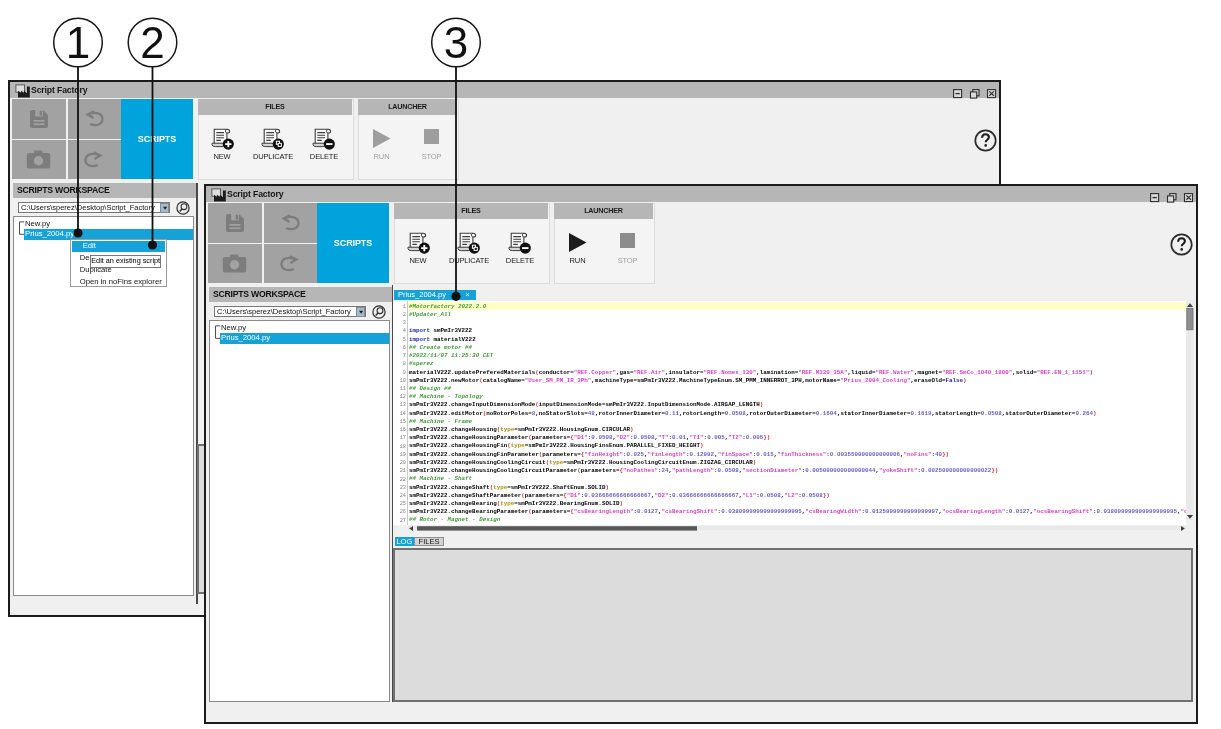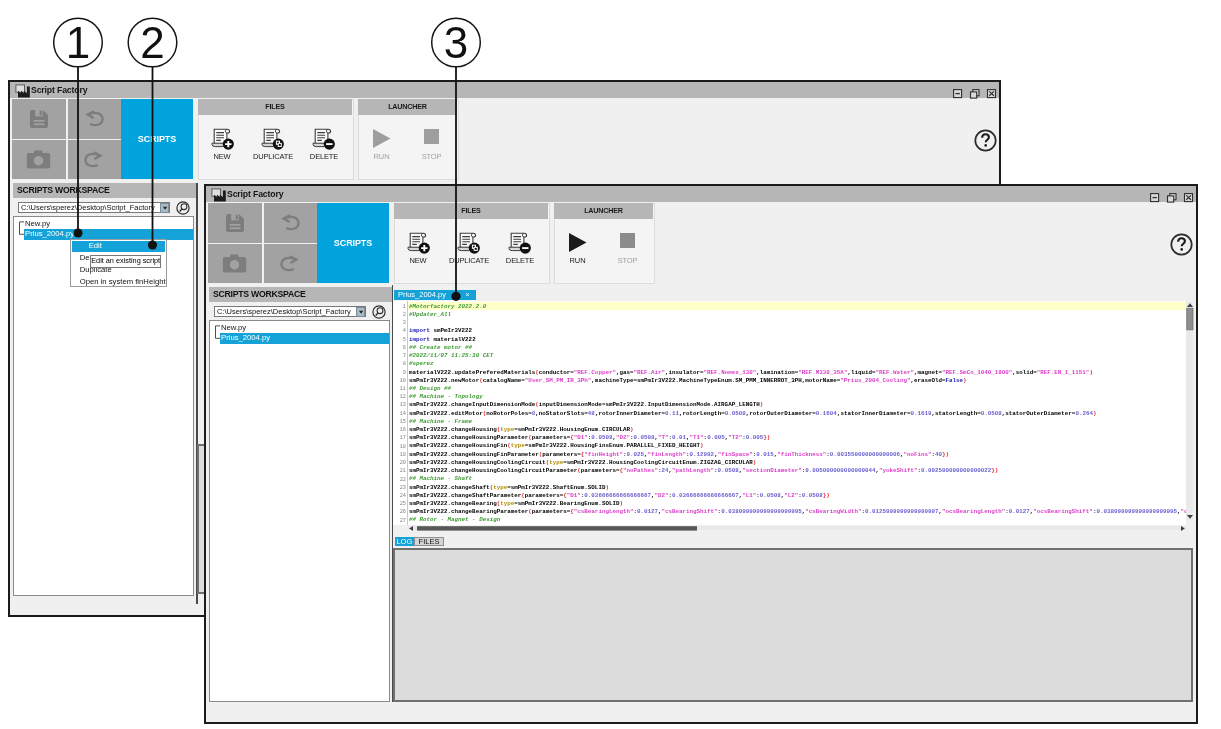--- a/index.html
+++ b/index.html
@@ -110,24 +110,24 @@
 <div style="position:absolute;left:3px;top:134px;width:180.5px;height:380px;background:#fff;border:1px solid #8a8a8a;box-sizing:border-box;">
       <svg width="12" height="20" viewBox="0 0 12 20" style="position:absolute;left:0;top:0">
 <path d="M5.5 4.9 H10 M5.5 4.9 V17.3 M5.5 17.3 H10" fill="none" stroke="#4e4e4e" stroke-width="1"></path>
 </svg>
       <div style="position:absolute;left:11px;top:2px;font-size:7.7px;color:#141414;">New.py</div>
       <div style="position:absolute;left:10px;top:11.9px;right:0;height:10.7px;background:#14a2d8;">
         <span style="position:absolute;left:1px;top:0;font-size:7.7px;line-height:10.7px;color:#fff;">Prius_2004.py</span>
       </div>
     </div>
 <div style="position:absolute;left:59.7px;top:156.6px;width:97.6px;height:48.7px;background:#fff;border:1px solid #9c9c9c;box-sizing:border-box;z-index:5;">
-      <div style="position:absolute;left:1px;top:1.8px;right:1px;height:10.4px;background:#14a2d8;color:#fff;font-size:7.7px;line-height:10.4px;"><span style="padding-left:17px">Edit</span></div>
+      <div style="position:absolute;left:1px;top:1.8px;right:1px;height:10.4px;background:#14a2d8;color:#fff;font-size:7.7px;line-height:10.4px;"><span style="padding-left:11px">Edit</span></div>
       <div style="position:absolute;left:9px;top:12.2px;font-size:7.7px;line-height:12px;color:#141414;white-space:nowrap;">Delete</div>
       <div style="position:absolute;left:9px;top:24.2px;font-size:7.7px;line-height:12px;color:#141414;white-space:nowrap;">Duplicate</div>
-      <div style="position:absolute;left:9px;top:36.2px;font-size:7.7px;line-height:12px;color:#141414;white-space:nowrap;">Open in system finHeight</div>
+      <div style="position:absolute;left:9px;top:36.2px;font-size:7.7px;line-height:12px;color:#141414;white-space:nowrap;">Open in noFins explorer</div>
     </div>
 <div style="position:absolute;left:79.9px;top:173px;width:71.6px;height:12.7px;background:#fdfdfd;border:1px solid #787878;box-sizing:border-box;z-index:6;font-size:7.3px;line-height:10.5px;text-align:center;color:#000;white-space:nowrap;overflow:hidden;">Edit an existing script</div>
 <div style="position:absolute;left:186px;top:101px;width:1.8px;height:421px;background:#4a4a4a;"></div>
 <div style="position:absolute;left:187.1px;top:362.2px;width:800px;height:150px;background:#dcdcdc;border:2px solid #707070;box-sizing:border-box;"></div>
 </div>
 
 <div style="position:absolute;left:204px;top:184px;width:990px;height:536px;border:2px solid #1b1b1b;background:#f0f0f0;z-index:10;">
     <div style="position:absolute;left:0px;top:0px;height:16px;left:0;right:0;background:#b6b6b6;"></div>
 <div style="position:absolute;left:4.5px;top:1.5px;width:16px;height:14px;"><svg width="16" height="14" viewBox="0 0 16 14">
 <rect x="0.9" y="0.9" width="8.6" height="7.4" fill="#dedede" stroke="#5a5a5a" stroke-width="1"></rect>

